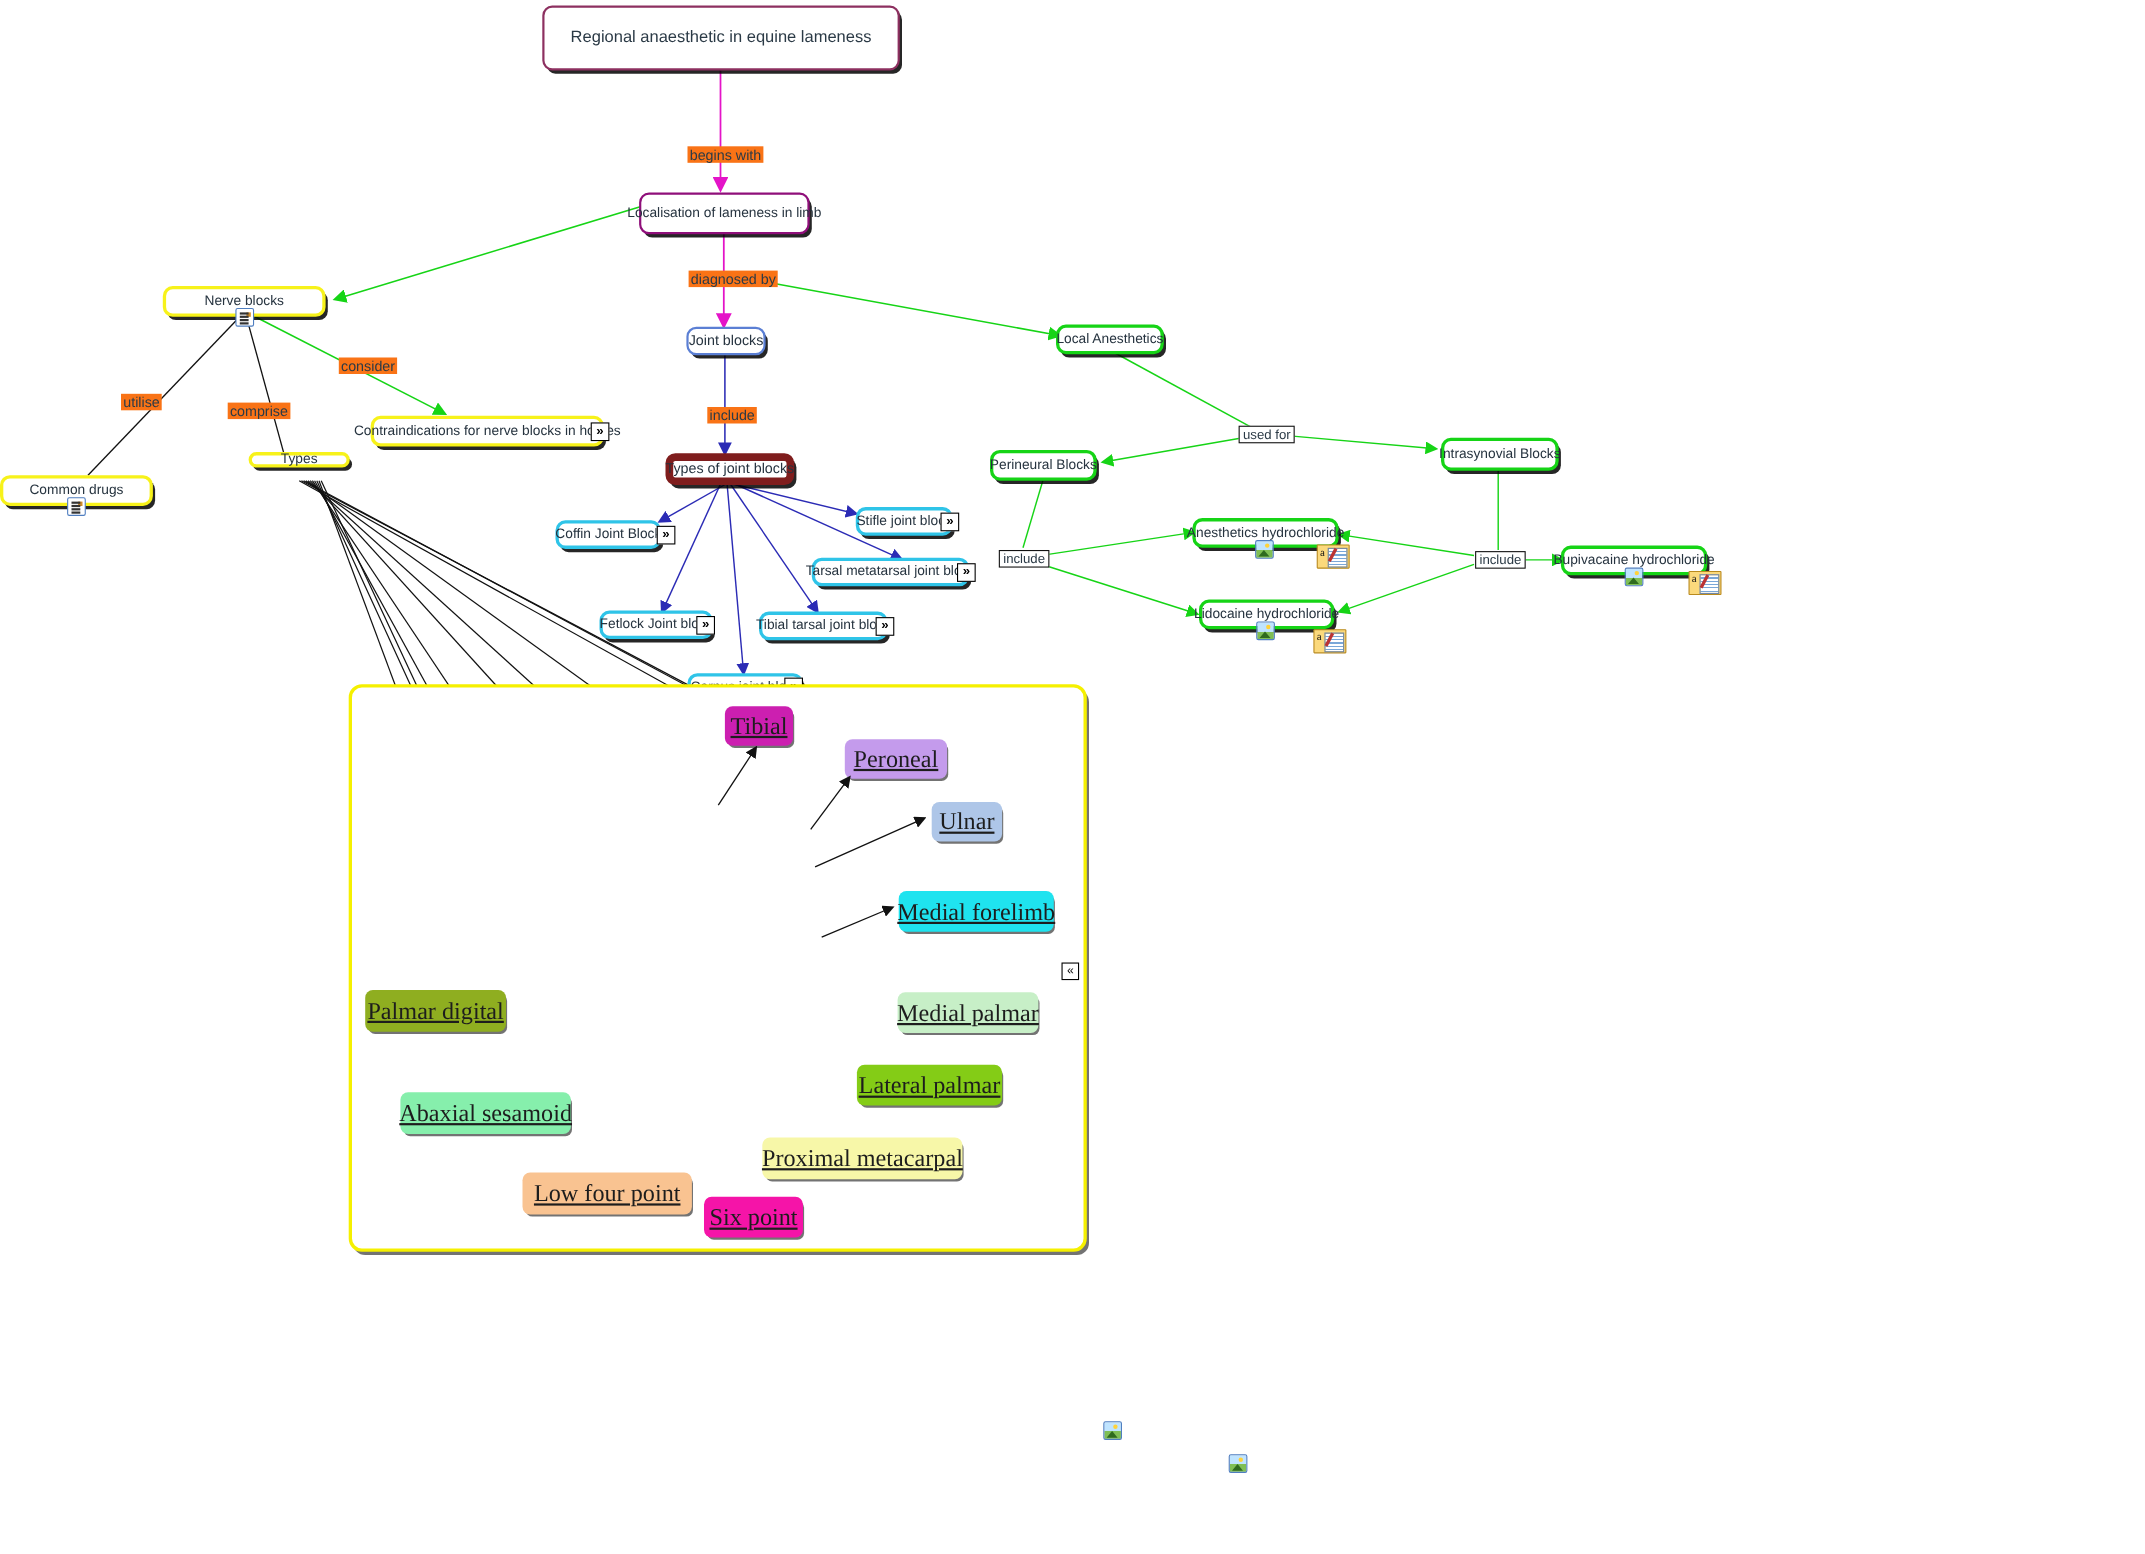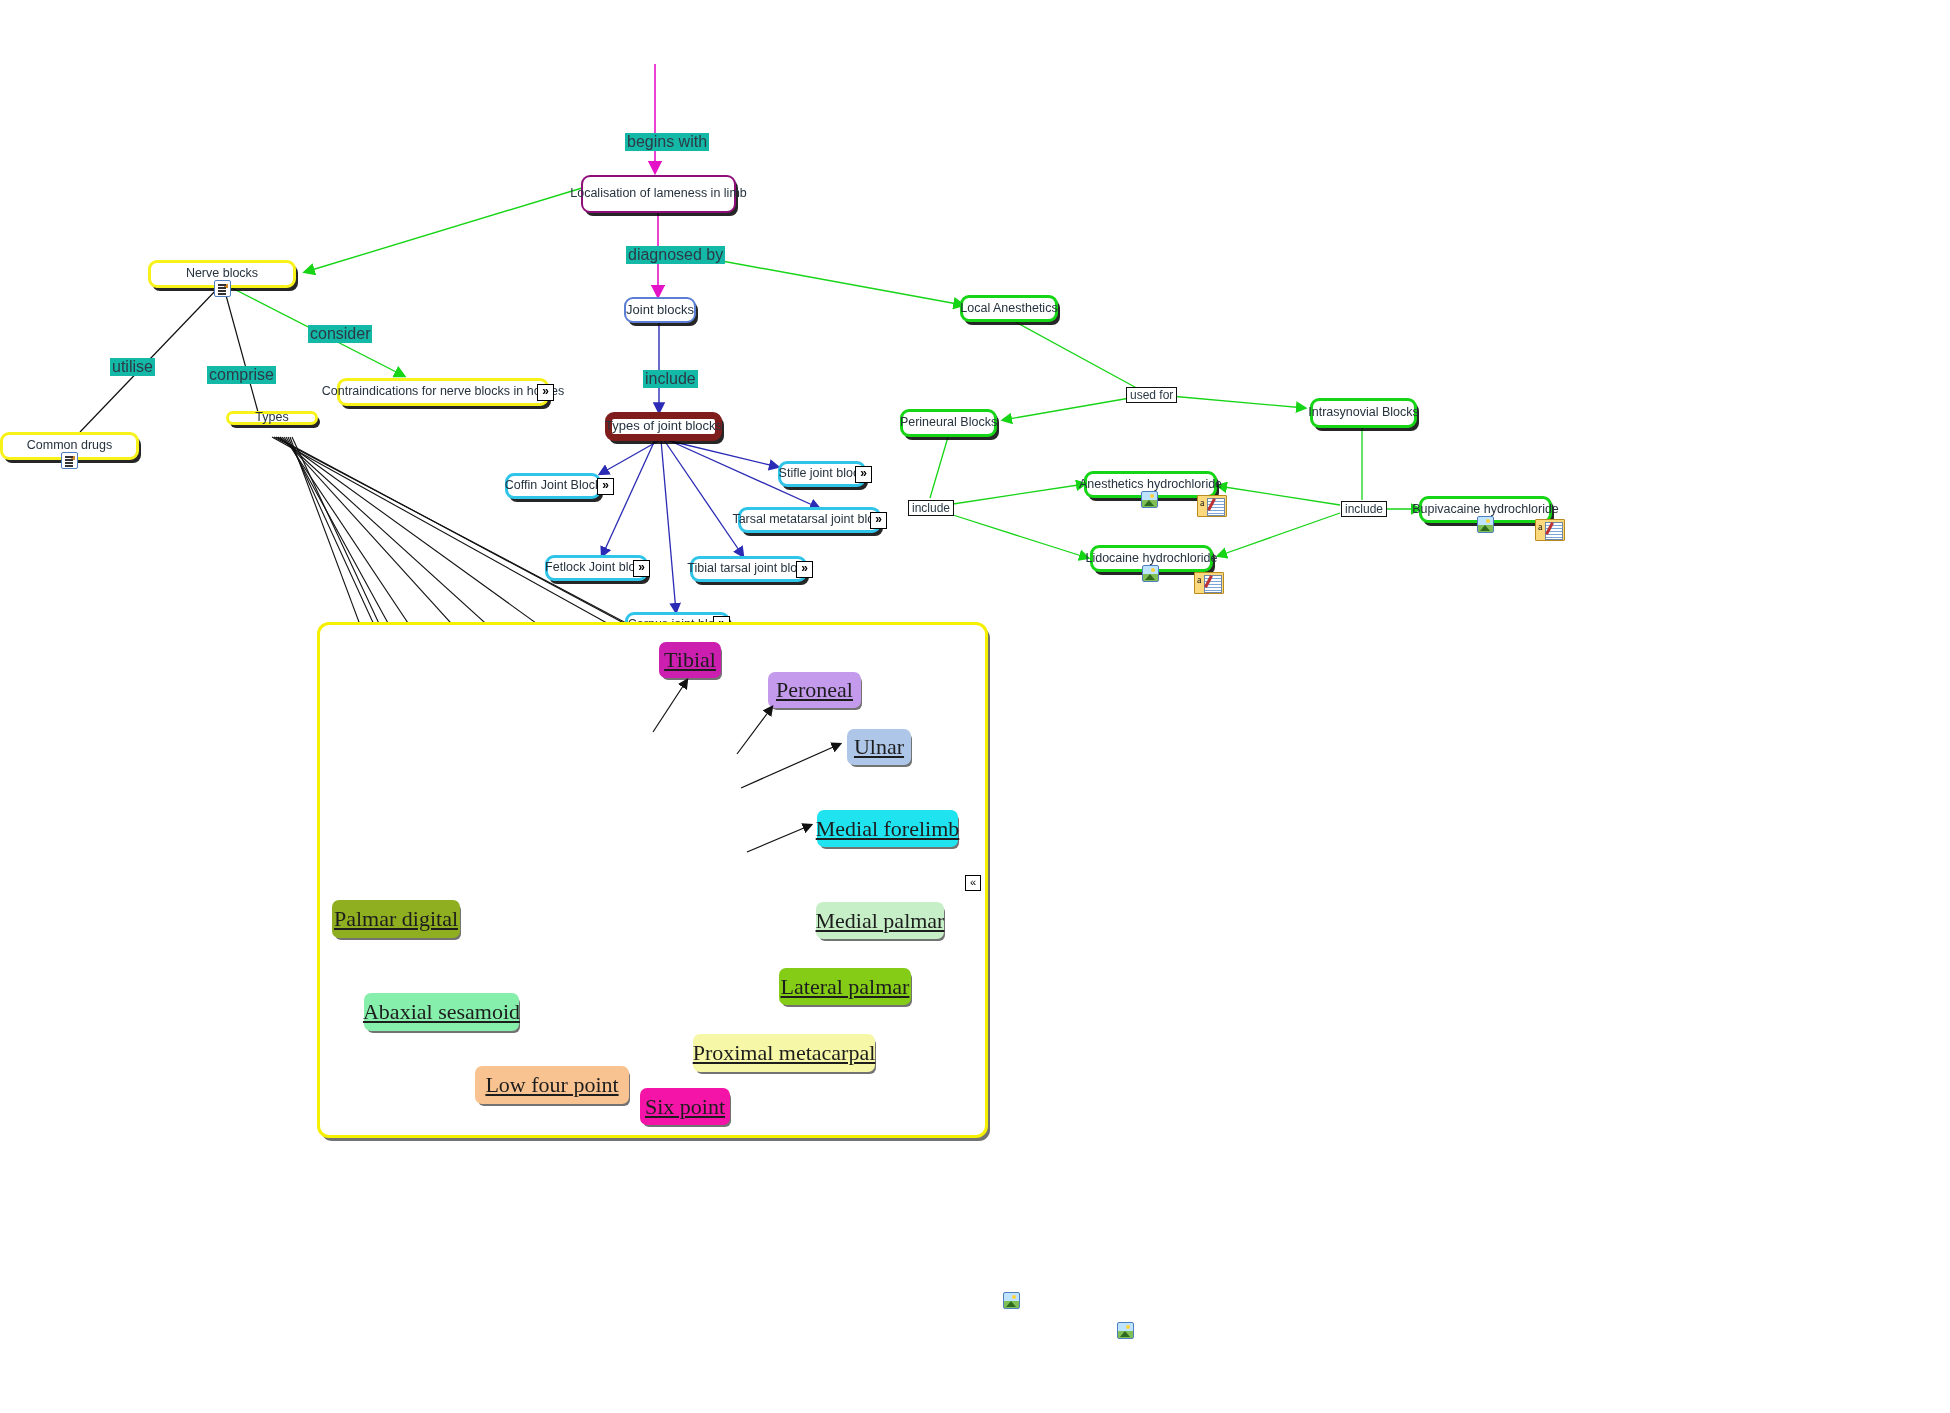--- a/index.html
+++ b/index.html
@@ -17,21 +17,21 @@
 
   .n-root{border:2px solid #8d3060;font-size:15px;color:#2b3a46;}
   .n-purple{border:2px solid #8f0f7a;font-size:12.5px;}
   .n-yellow{border:3px solid #f7f21a;font-size:12.5px;}
   .n-blue{border:2px solid #5b7fd4;font-size:13px;}
   .n-navy{border:7px solid #7f1d1d;font-size:13px;}
   .n-cyan{border:3px solid #2fc4e8;font-size:12.5px;}
   .n-green{border:3px solid #16d416;font-size:12.5px;}
 
   
-  .cap{position:absolute;font-size:16px;color:#2b3a46;background:#14b8a6;
+  .cap{position:absolute;font-size:13px;color:#2b3a46;background:#f97316;
        white-space:nowrap;padding:0 2px;}
   .cap.boxed{border:1px solid #111;background:#fff;padding:0 3px;font-size:12px;}
 
   
   .chev{position:absolute;width:15px;height:15px;border:1.4px solid #000;background:#fff;
         font-size:12px;line-height:13px;text-align:center;font-weight:bold;color:#000;}
 
   
   .ic{position:absolute;width:17px;height:17px;border:1px solid #4f7ec0;background:#eef4fc;
       border-radius:2px;box-sizing:border-box;overflow:hidden;}
@@ -127,20 +127,23 @@
     <line x1="278" y1="437" x2="812" y2="822" stroke="#111" stroke-width="1.1" marker-end="url(#ah-blk)"></line>
     <line x1="280" y1="437" x2="806" y2="914" stroke="#111" stroke-width="1.1"></line>
     <line x1="282" y1="437" x2="775" y2="980" stroke="#111" stroke-width="1.1"></line>
     <line x1="284" y1="437" x2="690" y2="1046" stroke="#111" stroke-width="1.1"></line>
     <line x1="286" y1="437" x2="645" y2="1092" stroke="#111" stroke-width="1.1"></line>
     <line x1="288" y1="437" x2="578" y2="1070" stroke="#111" stroke-width="1.1"></line>
     <line x1="290" y1="437" x2="498" y2="995" stroke="#111" stroke-width="1.1"></line>
     <line x1="292" y1="437" x2="492" y2="866" stroke="#111" stroke-width="1.1"></line>
   </svg>
 
+  <div class="node n-root" style="left:493px;top:5px;width:325px;height:59px;">
+    <span class="lbl">Regional anaesthetic in equine lameness</span>
+  </div>
 
   <div class="node n-purple" style="left:581px;top:175px;width:155px;height:38px;">
     <span class="lbl">Localisation of lameness in limb</span>
   </div>
 
   <div class="node n-yellow" style="left:148px;top:260px;width:148px;height:28px;">
     <span class="lbl">Nerve blocks</span>
   </div>
   <span class="ic ic-list" style="left:214px;top:280px;"></span>
 

